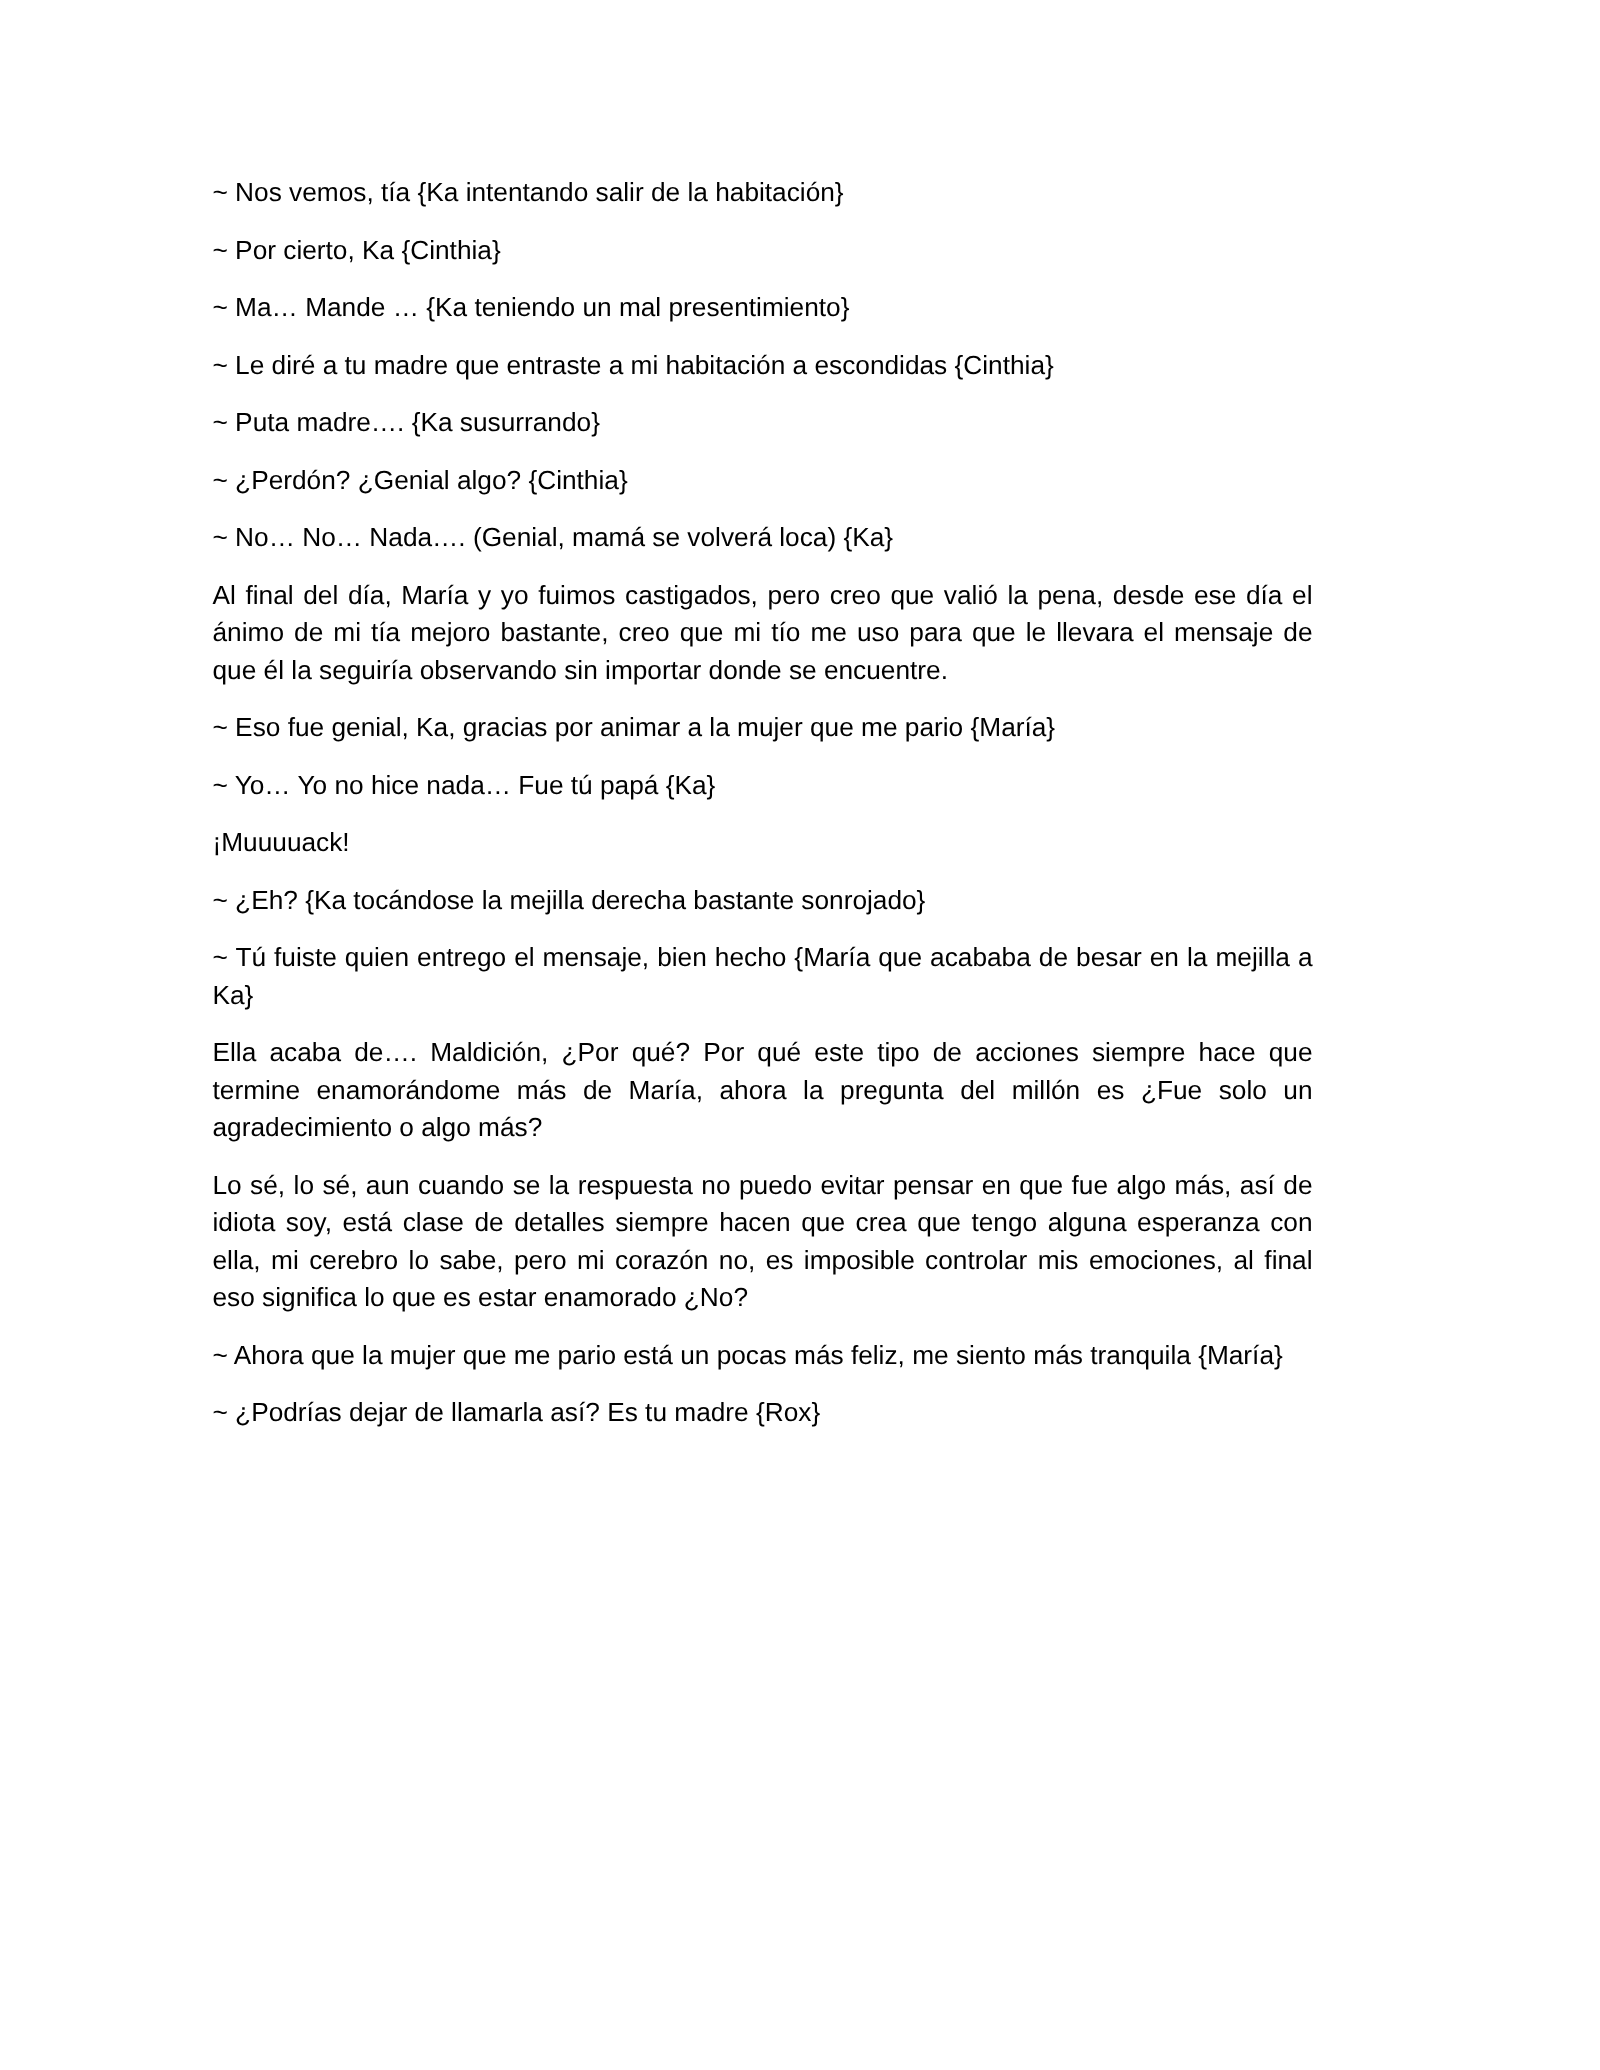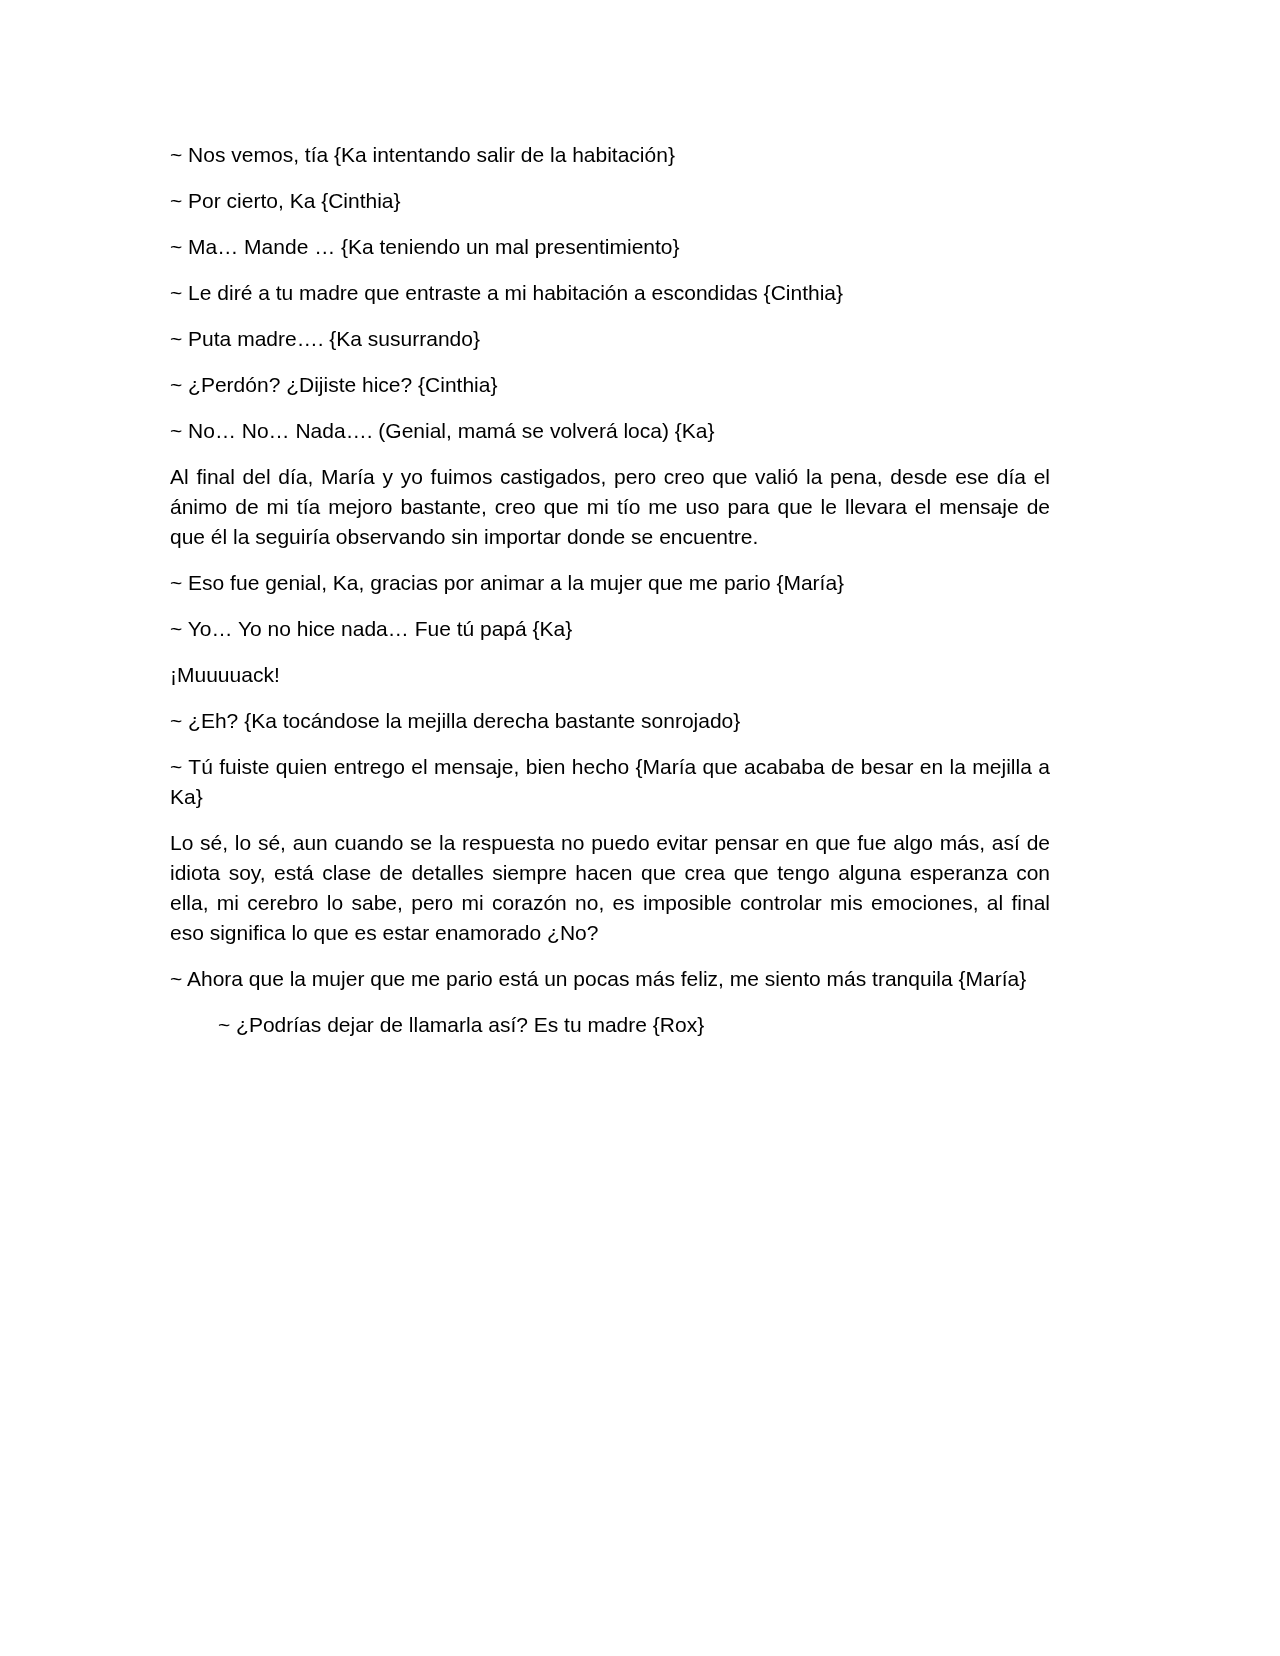--- a/index.html
+++ b/index.html
@@ -26,38 +26,38 @@
     margin: 0 0 16px 0;
     font-size: 21px;
     line-height: 30px;
     text-align: justify;
     text-justify: inter-word;
     color: #000000;
     white-space: pre-wrap;
   }
   .para:last-child {
     margin-bottom: 0;
-    margin-left: 48px;
   }
 </style>
 </head>
 <body>
 
 <div class="page">
   <div class="content">
       <p class="para dialogue">~ Nos vemos, tía {Ka intentando salir de la habitación}</p>
       <p class="para dialogue">~ Por cierto, Ka {Cinthia}</p>
       <p class="para dialogue">~ Ma… Mande … {Ka teniendo un mal presentimiento}</p>
       <p class="para dialogue">~ Le diré a tu madre que entraste a mi habitación a escondidas {Cinthia}</p>
       <p class="para dialogue">~ Puta madre…. {Ka susurrando}</p>
-      <p class="para dialogue">~ ¿Perdón? ¿Dijiste hice? {Cinthia}</p>
+      <p class="para dialogue">~ ¿Perdón? ¿Genial algo? {Cinthia}</p>
       <p class="para dialogue">~ No… No… Nada…. (Genial, mamá se volverá loca) {Ka}</p>
       <p class="para narrative">Al final del día, María y yo fuimos castigados, pero creo que valió la pena, desde ese día el ánimo de mi tía mejoro bastante, creo que mi tío me uso para que le llevara el mensaje de que él la seguiría observando sin importar donde se encuentre.</p>
       <p class="para dialogue">~ Eso fue genial, Ka, gracias por animar a la mujer que me pario {María}</p>
       <p class="para dialogue">~ Yo… Yo no hice nada… Fue tú papá {Ka}</p>
       <p class="para dialogue">¡Muuuuack!</p>
       <p class="para dialogue">~ ¿Eh? {Ka tocándose la mejilla derecha bastante sonrojado}</p>
       <p class="para dialogue">~ Tú fuiste quien entrego el mensaje, bien hecho {María que acababa de besar en la mejilla a Ka}</p>
+      <p class="para narrative">Ella acaba de…. Maldición, ¿Por qué? Por qué este tipo de acciones siempre hace que termine enamorándome más de María, ahora la pregunta del millón es ¿Fue solo un agradecimiento o algo más?</p>
       <p class="para narrative">Lo sé, lo sé, aun cuando se la respuesta no puedo evitar pensar en que fue algo más, así de idiota soy, está clase de detalles siempre hacen que crea que tengo alguna esperanza con ella, mi cerebro lo sabe, pero mi corazón no, es imposible controlar mis emociones, al final eso significa lo que es estar enamorado ¿No?</p>
       <p class="para dialogue">~ Ahora que la mujer que me pario está un pocas más feliz, me siento más tranquila {María}</p>
       <p class="para dialogue">~ ¿Podrías dejar de llamarla así? Es tu madre {Rox}</p>
     </div>
 </div>
 
 </body></html>

